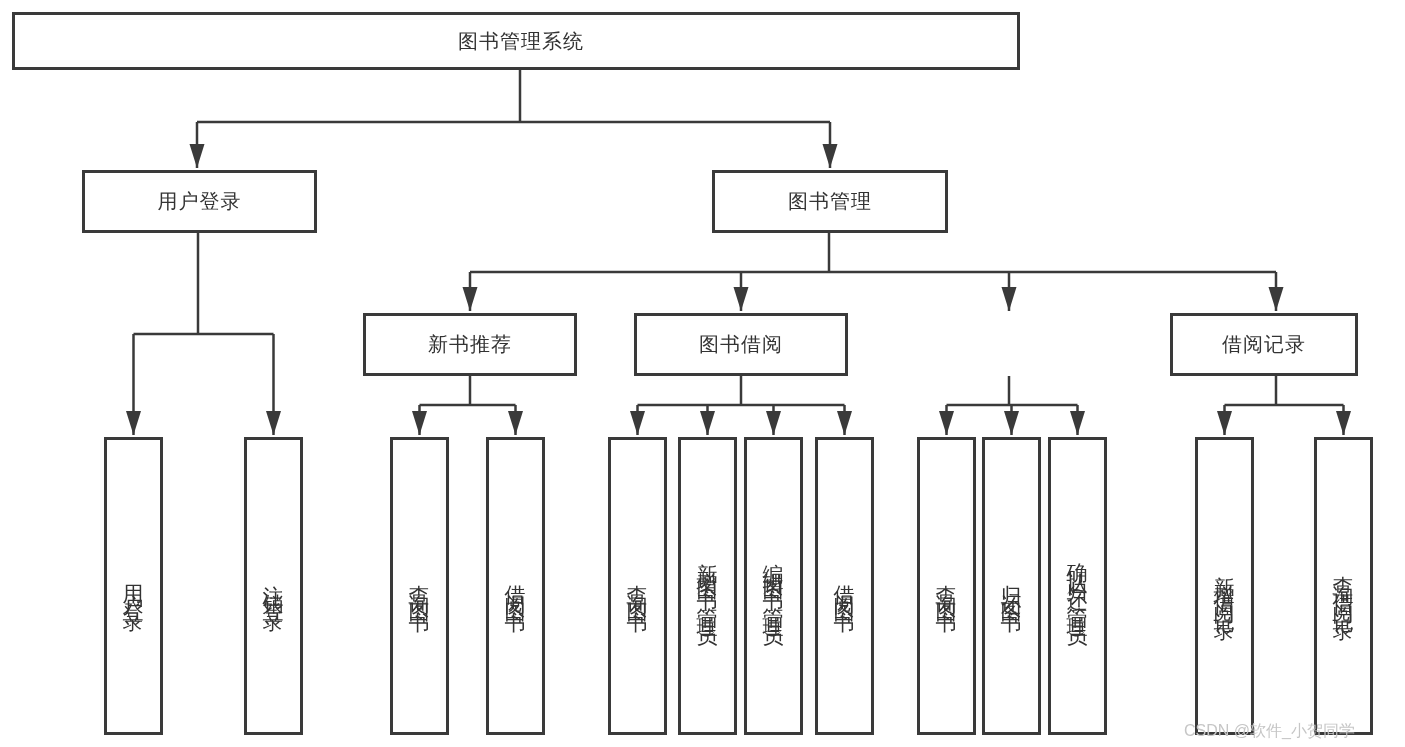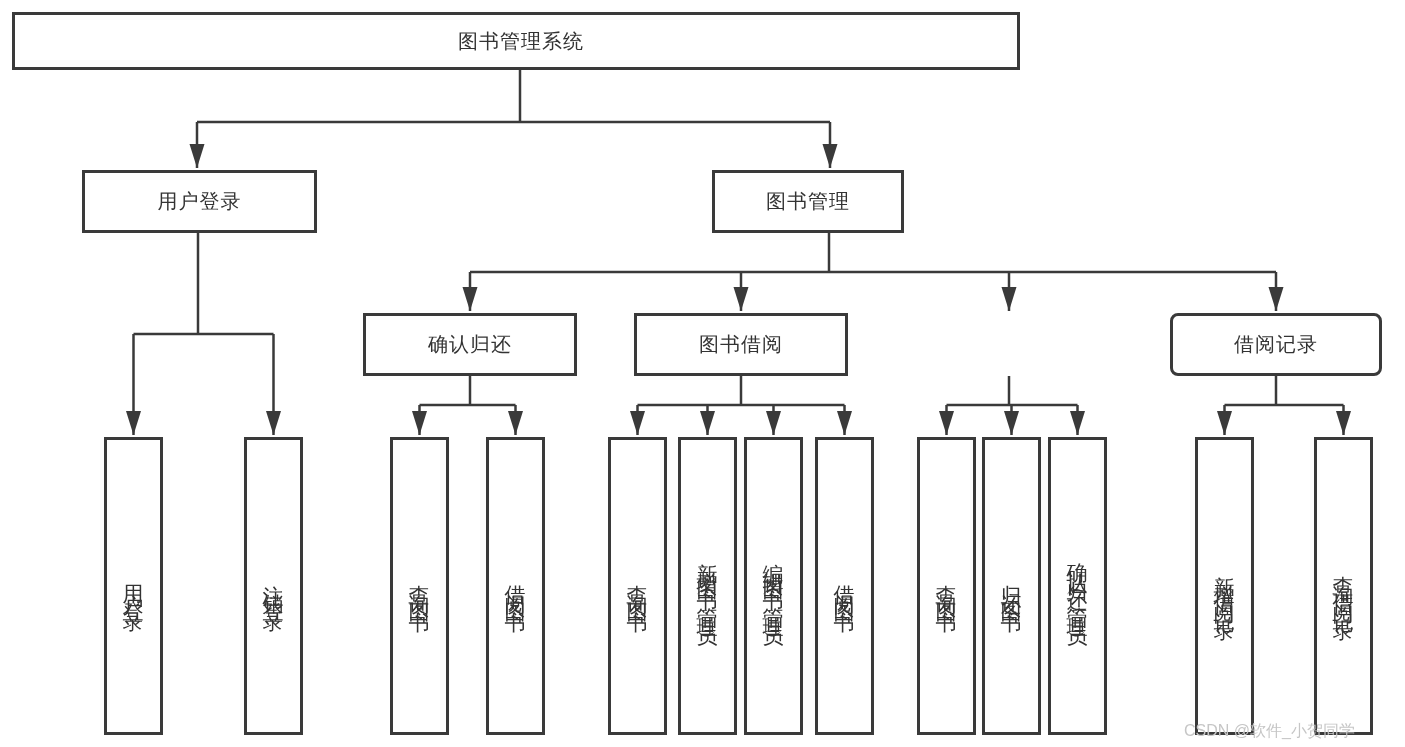--- a/index.html
+++ b/index.html
@@ -105,25 +105,25 @@
 
     <line x1="1276" y1="376" x2="1276" y2="405"></line>
     <line x1="1224.5" y1="405" x2="1343.5" y2="405"></line>
     <line x1="1224.5" y1="405" x2="1224.5" y2="435" marker-end="url(#arrow)"></line>
     <line x1="1343.5" y1="405" x2="1343.5" y2="435" marker-end="url(#arrow)"></line>
   </svg>
 
   <div class="box h-box" style="left:12px; top:12px; width:1008px; height:58px;padding-left:10px;">图书管理系统</div>
 
   <div class="box h-box" style="left:82px; top:170px; width:235px; height:63px;">用户登录</div>
-  <div class="box h-box" style="left:712px; top:170px; width:192px; height:63px;">图书管理</div>
+  <div class="box h-box" style="left:712px; top:170px; width:236px; height:63px;">图书管理</div>
 
-  <div class="box h-box" style="left:363px; top:313px; width:214px; height:63px;">确认归还</div>
+  <div class="box h-box" style="left:363px; top:313px; width:214px; height:63px;">新书推荐</div>
   <div class="box h-box" style="left:634px; top:313px; width:214px; height:63px;text-align:right;">图书借阅</div>
-  <div class="box h-box" style="left:1170px; top:313px; width:212px; height:63px;border-radius:8px;">借阅记录</div>
+  <div class="box h-box" style="left:1170px; top:313px; width:188px; height:63px;">借阅记录</div>
 
   <div class="box v-box" style="left:104px; top:437px; width:59px; height:298px;">
     <span>用户登录</span>
   </div>
   <div class="box v-box" style="left:244px; top:437px; width:59px; height:298px;">
     <span>注销登录</span>
   </div>
 
   <div class="box v-box" style="left:390px; top:437px; width:59px; height:298px;">
     <span>查询图书</span>

